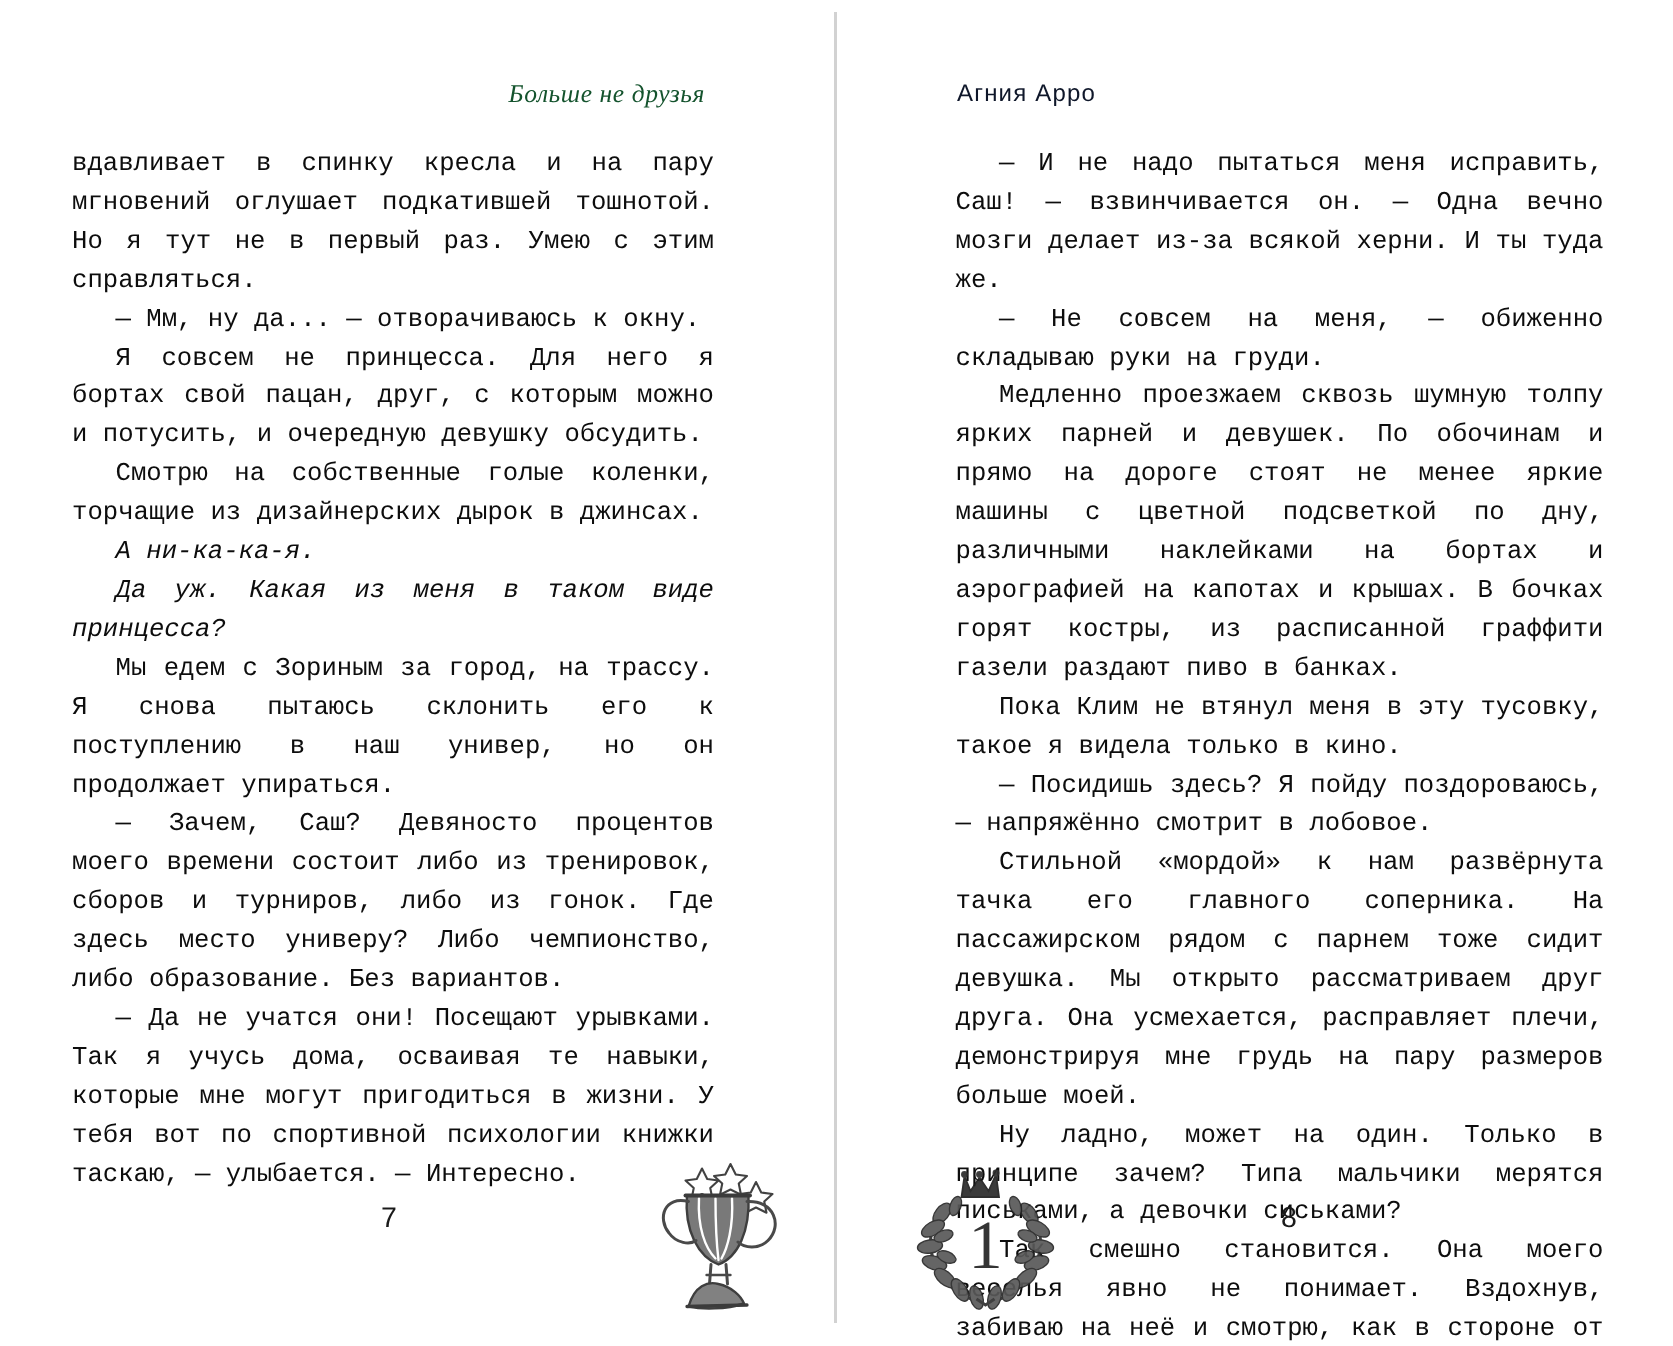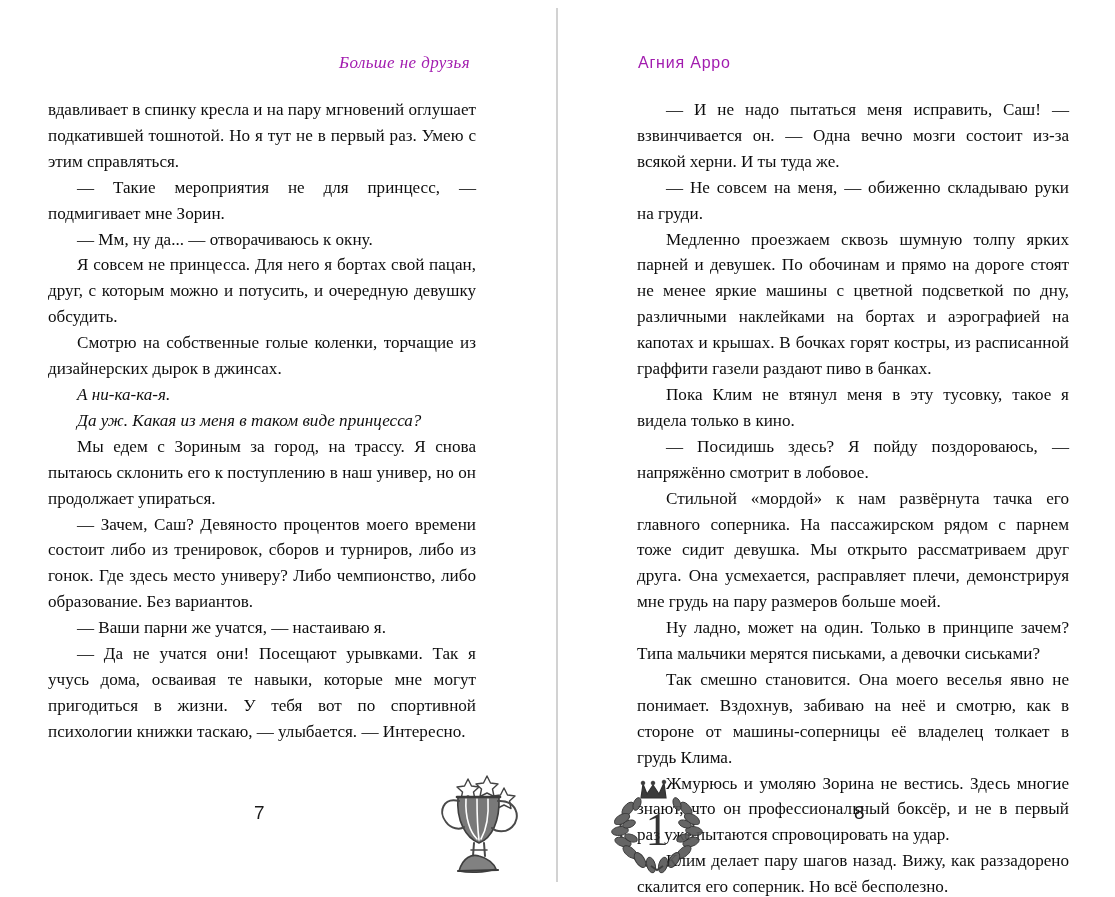--- a/index.html
+++ b/index.html
@@ -48,48 +48,49 @@
     top: 52px;
     font-size: 17px;
     line-height: 22px;
     white-space: nowrap;
   }
   .runhead-left {
     right: 87px;
     font-style: italic;
     font-family: "Liberation Serif", "DejaVu Serif", serif;
     letter-spacing: 0.4px;
-    color: #a21caf;
+    color: #14532d;
   }
   .runhead-right {
     left: 81px;
     font-family: "Liberation Sans", "DejaVu Sans", sans-serif;
     font-size: 16px;
     letter-spacing: 0.8px;
-    color: #a21caf;
+    color: #0f172a;
   }
 
   
   .column {
     position: absolute;
     top: 97px;
     width: 428px;
     font-size: 17.1px;
     line-height: 25.9px;
     text-align: justify;
     text-justify: inter-word;
     hyphens: manual;
     color: #0d0d0d;
   }
   .column-left  { left: 48px; }
   .column-right { left: 80px; width: 432px; }
 
   .column p {
     margin: 0;
     text-indent: 29px;
+    font-family: Liberation Mono, monospace;
   }
   .column p.noindent { text-indent: 0; }
   .column p.italic {
     font-style: italic;
     text-indent: 29px;
   }
 
   
   .folio {
     position: absolute;
@@ -124,29 +125,27 @@
 <body>
 
 <div class="spread">
 
   <div class="page page-left">
 
     <div class="runhead runhead-left">Больше не друзья</div>
 
     <div class="column column-left" id="left-column">
         <p class="noindent">вдавливает в спинку кресла и на пару мгновений оглушает подкатившей тошнотой. Но я тут не в первый раз. Умею с этим справляться.</p>
-        <p>— Такие мероприятия не для принцесс, — подмигивает мне Зорин.</p>
         <p>— Мм, ну да... — отворачиваюсь к окну.</p>
         <p>Я совсем не принцесса. Для него я бортах свой пацан, друг, с которым можно и потусить, и очередную девушку обсудить.</p>
         <p>Смотрю на собственные голые коленки, торчащие из дизайнерских дырок в джинсах.</p>
         <p class="italic">А ни-ка-ка-я.</p>
         <p class="italic">Да уж. Какая из меня в таком виде принцесса?</p>
         <p>Мы едем с Зориным за город, на трассу. Я снова пытаюсь склонить его к поступлению в наш универ, но он продолжает упираться.</p>
         <p>— Зачем, Саш? Девяносто процентов моего времени состоит либо из тренировок, сборов и турниров, либо из гонок. Где здесь место универу? Либо чемпионство, либо образование. Без вариантов.</p>
-        <p>— Ваши парни же учатся, — настаиваю я.</p>
         <p>— Да не учатся они! Посещают урывками. Так я учусь дома, осваивая те навыки, которые мне могут пригодиться в жизни. У тебя вот по спортивной психологии книжки таскаю, — улыбается. — Интересно.</p>
       </div>
 
     <div class="folio folio-left">7</div>
 
     <div class="ornament ornament-trophy">
       <svg viewBox="0 0 110 105" xmlns="http://www.w3.org/2000/svg">
         <g fill="none" stroke="#3a3a3a" stroke-width="1.5" stroke-linecap="round" stroke-linejoin="round">
 
           <path d="M36 7 L39.5 14 L47 15 L41.5 20 L43 27.5 L36 24 L29 27.5 L30.5 20 L25 15 L32.5 14 Z" fill="#ffffff" stroke="#333" stroke-width="1.4"></path>
@@ -173,21 +172,21 @@
         </g>
       </svg>
     </div>
   </div>
 
   <div class="page page-right">
 
     <div class="runhead runhead-right">Агния Арро</div>
 
     <div class="column column-right" id="right-column">
-        <p>— И не надо пытаться меня исправить, Саш! — взвинчивается он. — Одна вечно мозги состоит из-за всякой херни. И ты туда же.</p>
+        <p>— И не надо пытаться меня исправить, Саш! — взвинчивается он. — Одна вечно мозги делает из-за всякой херни. И ты туда же.</p>
         <p>— Не совсем на меня, — обиженно складываю руки на груди.</p>
         <p>Медленно проезжаем сквозь шумную толпу ярких парней и девушек. По обочинам и прямо на дороге стоят не менее яркие машины с цветной подсветкой по дну, различными наклейками на бортах и аэрографией на капотах и крышах. В бочках горят костры, из расписанной граффити газели раздают пиво в банках.</p>
         <p>Пока Клим не втянул меня в эту тусовку, такое я видела только в кино.</p>
         <p>— Посидишь здесь? Я пойду поздороваюсь, — напряжённо смотрит в лобовое.</p>
         <p>Стильной «мордой» к нам развёрнута тачка его главного соперника. На пассажирском рядом с парнем тоже сидит девушка. Мы открыто рассматриваем друг друга. Она усмехается, расправляет плечи, демонстрируя мне грудь на пару размеров больше моей.</p>
         <p>Ну ладно, может на один. Только в принципе зачем? Типа мальчики мерятся письками, а девочки сиськами?</p>
         <p>Так смешно становится. Она моего веселья явно не понимает. Вздохнув, забиваю на неё и смотрю, как в стороне от машины-соперницы её владелец толкает в грудь Клима.</p>
         <p>Жмурюсь и умоляю Зорина не вестись. Здесь многие знают, что он профессиональный боксёр, и не в первый раз уже пытаются спровоцировать на удар.</p>
         <p>Клим делает пару шагов назад. Вижу, как раззадорено скалится его соперник. Но всё бесполезно.</p>
       </div>

